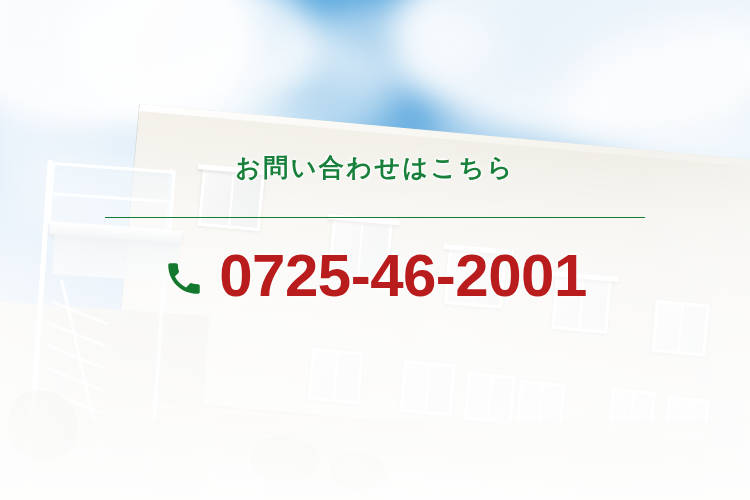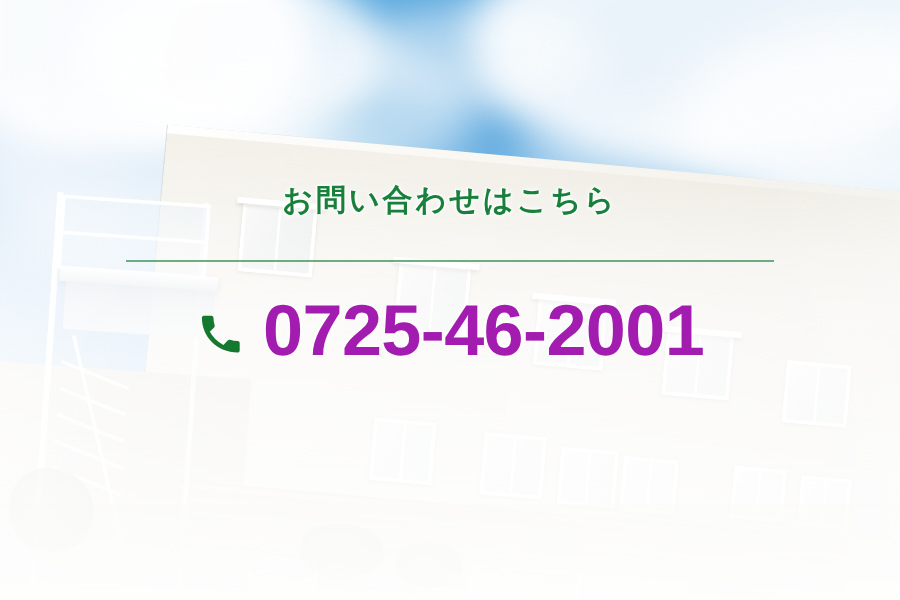--- a/index.html
+++ b/index.html
@@ -184,21 +184,21 @@
   }
 
   .tel-row {
     position:absolute; left:0; right:0; top:246px;
     display:flex; align-items:center; justify-content:center; gap:14px;
   }
   .tel-icon { display:block; width:42px; height:42px; margin-top:4px; }
   .tel-number {
     font-size:60px; font-weight:bold; line-height:1;
     letter-spacing:-0.5px;
-    color:#a21caf;
+    color:#b91c1c;
     text-shadow:0 0 4px rgba(255,255,255,.85), 0 0 9px rgba(255,255,255,.65);
     white-space:nowrap;
   }
 
   .facility {
     position:absolute; left:0; right:0; top:323px;
     text-align:center;
     font-size:19px; font-weight:bold; letter-spacing:.6px;
     line-height:1.2;
     color:#18803a;

